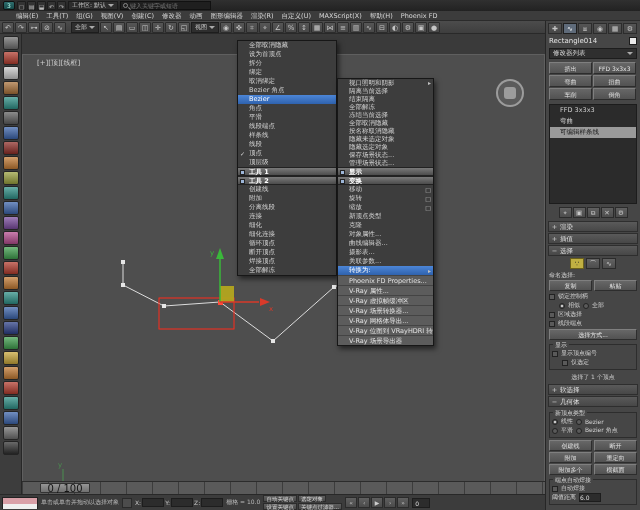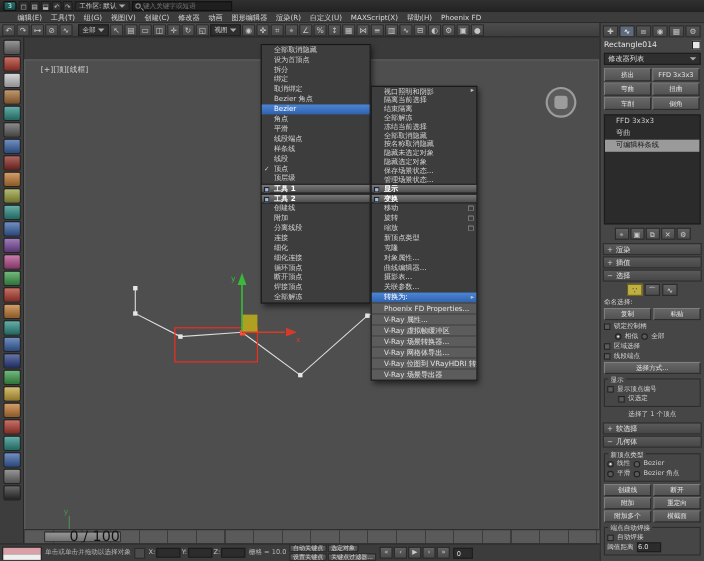--- a/index.html
+++ b/index.html
@@ -88,21 +88,21 @@
 .ckrow.ind{padding-left:10px;}
 .cb{width:6px;height:6px;background:#5a5a5a;border:1px solid #222;position:relative;flex:0 0 auto;}
 .rb{width:6px;height:6px;border-radius:50%;background:#5a5a5a;border:1px solid #222;position:relative;flex:0 0 auto;}
 .rb[data-checked="true"]::after{content:"";position:absolute;left:1px;top:1px;width:2px;height:2px;border-radius:50%;background:#efefef;}
 .grp{border:1px solid #2d2d2d;margin:4px 0 2px 0;padding:4px 2px 2px 2px;position:relative;}
 .glabel{position:absolute;top:-4px;left:3px;background:#464646;padding:0 2px;font-size:6px;color:#d6d6d6;}
 .statline{text-align:center;font-size:6px;color:#cfcfcf;height:9px;line-height:9px;}
 
 
 .trackbar{position:absolute;left:22px;top:481px;width:523px;height:13px;background:#5a5a5a;border-top:1px solid #2c2c2c;background-image:repeating-linear-gradient(90deg,rgba(40,40,40,.6) 0 1px,transparent 1px 26px);}
-.tslider{position:absolute;left:18px;top:1px;width:70px;height:10px;background:linear-gradient(#969696,#707070);border:1px solid #333;color:#141414;font-size:13px;line-height:9px;text-align:right;border-radius:1px;}
+.tslider{position:absolute;left:18px;top:1px;width:50px;height:10px;background:linear-gradient(#969696,#707070);border:1px solid #333;color:#141414;font-size:10px;line-height:9px;text-align:center;border-radius:1px;}
 .statusbar{position:absolute;left:0;top:494px;width:545px;height:16px;background:#3c3c3c;border-top:1px solid #282828;display:flex;align-items:center;gap:3px;padding:0 2px;overflow:hidden;}
 .mxs{width:36px;height:12px;border:1px solid #222;flex:0 0 auto;}
 .mxs-a{height:6px;background:#d9a0a8;}
 .mxs-b{height:5px;background:#efefef;}
 .prompt{flex:0 1 auto;max-width:120px;font-size:6px;color:#b8b8b8;white-space:nowrap;overflow:hidden;}
 .lockbtn{width:10px;height:10px;background:#4c4c4c;border:1px solid #2a2a2a;flex:0 0 auto;}
 .coords{display:flex;align-items:center;gap:1px;flex:0 0 auto;}
 .clabel{font-size:6px;color:#c6c6c6;}
 .cfield{width:22px;height:9px;background:#2c2c2c;border:1px solid #1d1d1d;font-size:6px;color:#ddd;}
 .gridlbl{font-size:6px;color:#b8b8b8;flex:0 0 auto;}

